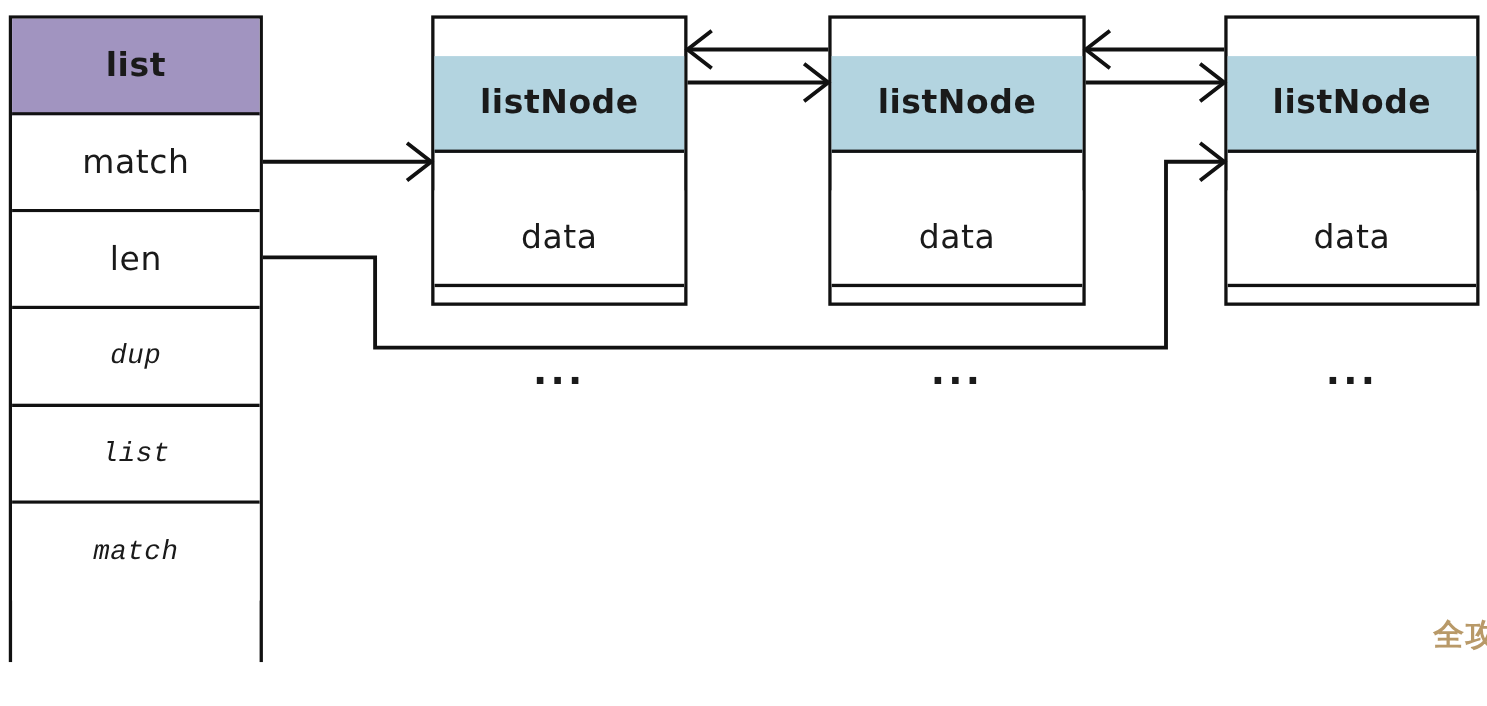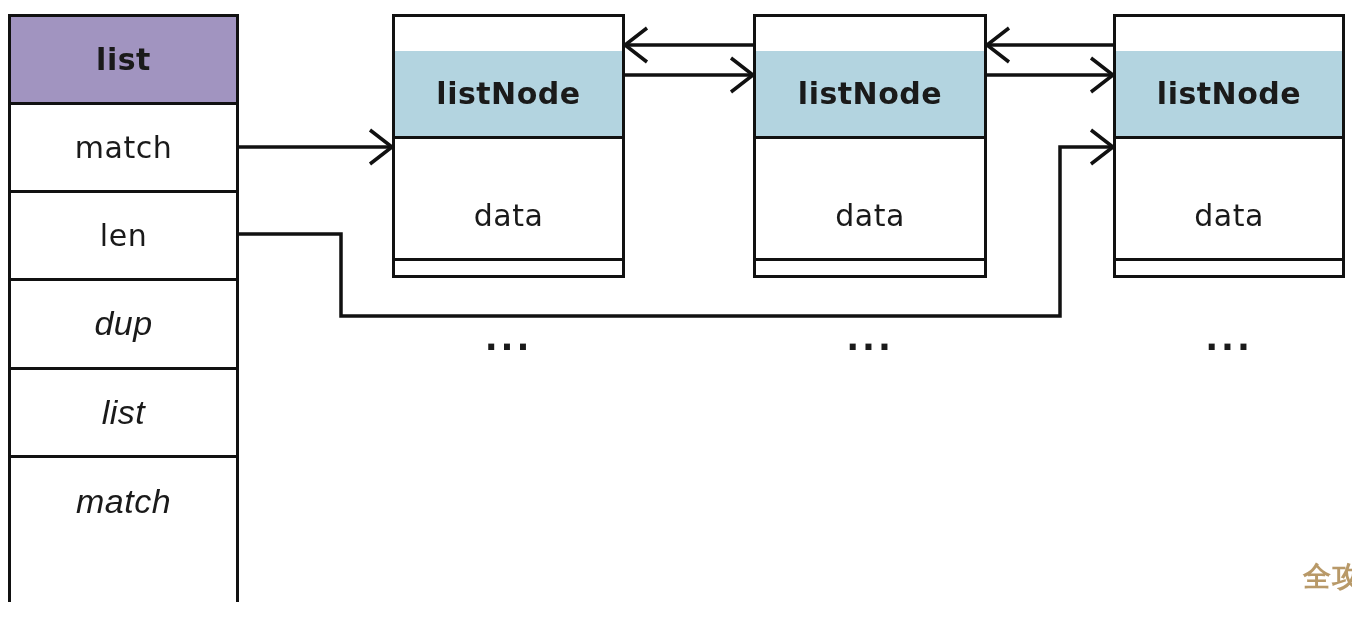--- a/index.html
+++ b/index.html
@@ -49,23 +49,23 @@
   .cell.hdr-blue {
     background: #b3d4e0;
   }
   
   .t-round {
     font-family: "DejaVu Sans", sans-serif;
     font-size: 30px;
     font-weight: 400;
   }
   .t-script {
-    font-family: Liberation Sans, sans-serif;
+    font-family: Liberation Mono, monospace;
     font-style: italic;
-    font-size: 34px;
+    font-size: 25px;
     font-weight: 400;
   }
   .t-dots {
     font-family: "DejaVu Sans", sans-serif;
     font-size: 34px;
     font-weight: 700;
     letter-spacing: 3px;
     line-height: 0.4;
   }
   

